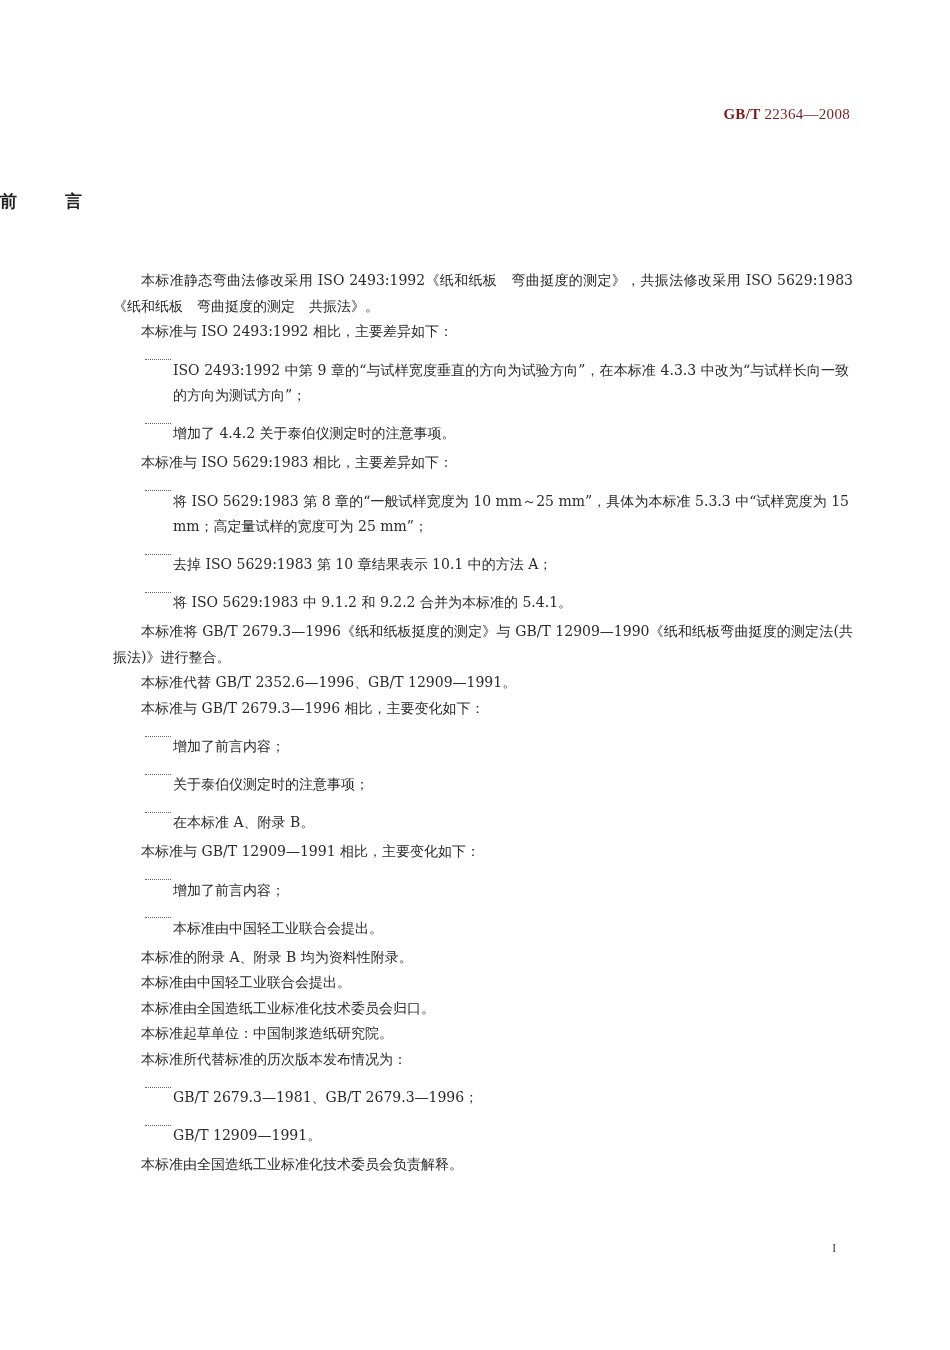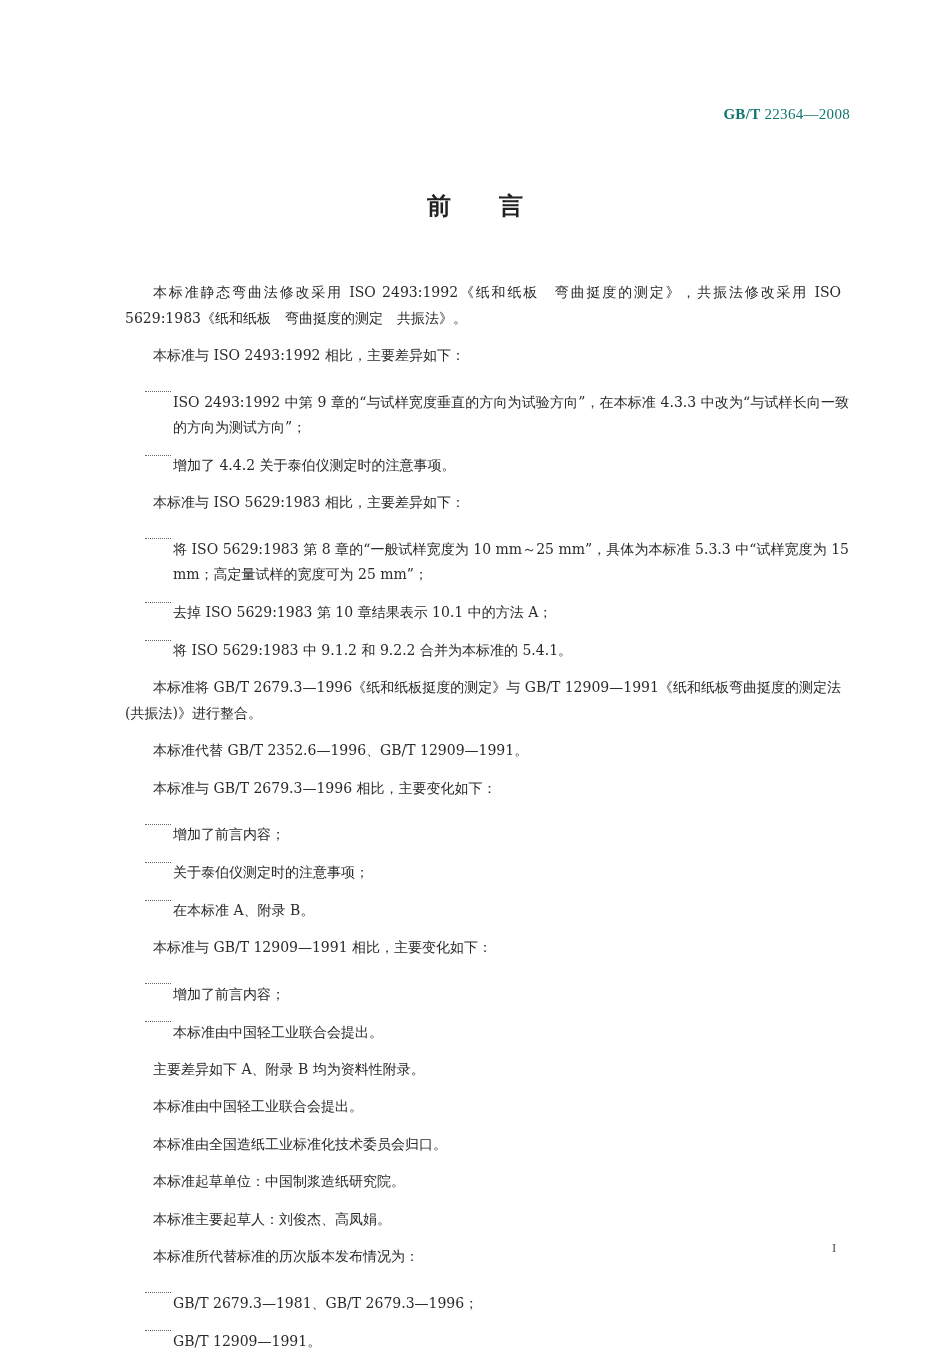--- a/index.html
+++ b/index.html
@@ -14,49 +14,47 @@
       overflow: hidden;
       font-family: "DejaVu Serif", "Liberation Serif", serif;
       color: #2a2a2a;
     }
     .header-code {
       position: absolute;
       top: 106px;
       right: 100px;
       font-family: "Liberation Serif", "DejaVu Serif", serif;
       font-size: 15px;
-      color: #0f766e;
+      color: #7f1d1d;
       letter-spacing: 0.3px;
       text-align: right;
     }
     .header-code .gb { font-weight: bold; }
     .title {
       position: absolute;
       top: 190px;
       left: 0;
       width: 950px;
-      text-align: center;
-      font-size: 24px;
+      font-size: 17px;
       font-weight: bold;
       letter-spacing: 48px;
-      padding-left: 48px;
       box-sizing: border-box;
       color: #222;
     }
     .content {
       position: absolute;
       top: 268px;
       left: 113px;
       width: 740px;
       font-size: 14px;
       line-height: 25.5px;
       color: #2a2a2a;
     }
     .para {
-      margin: 12px;
+      margin: 0;
       text-indent: 28px;
       text-align: justify;
     }
     .item {
       margin: 4px;
       padding-left: 56px;
       text-indent: -28px;
       text-align: justify;
       position: relative;
     }
@@ -99,33 +97,32 @@
 
 <div class="content">
   <p class="para">本标准静态弯曲法修改采用 ISO 2493:1992《纸和纸板　弯曲挺度的测定》，共振法修改采用 ISO 5629:1983《纸和纸板　弯曲挺度的测定　共振法》。</p>
   <p class="para">本标准与 ISO 2493:1992 相比，主要差异如下：</p>
   <p class="item"><span class="dash"></span><span>ISO 2493:1992 中第 9 章的“与试样宽度垂直的方向为试验方向”，在本标准 4.3.3 中改为“与试样长向一致的方向为测试方向”；</span></p>
   <p class="item"><span class="dash"></span><span>增加了 4.4.2 关于泰伯仪测定时的注意事项。</span></p>
   <p class="para">本标准与 ISO 5629:1983 相比，主要差异如下：</p>
   <p class="item"><span class="dash"></span><span>将 ISO 5629:1983 第 8 章的“一般试样宽度为 10 mm～25 mm”，具体为本标准 5.3.3 中“试样宽度为 15 mm；高定量试样的宽度可为 25 mm”；</span></p>
   <p class="item"><span class="dash"></span><span>去掉 ISO 5629:1983 第 10 章结果表示 10.1 中的方法 A；</span></p>
   <p class="item"><span class="dash"></span><span>将 ISO 5629:1983 中 9.1.2 和 9.2.2 合并为本标准的 5.4.1。</span></p>
-  <p class="para">本标准将 GB/T 2679.3—1996《纸和纸板挺度的测定》与 GB/T 12909—1991《纸和纸板弯曲挺度的测定法(共振法)》进行整合。</p>
+  <p class="para">本标准将 GB/T 2679.3—1996《纸和纸板挺度的测定》与 GB/T 12909—1990《纸和纸板弯曲挺度的测定法(共振法)》进行整合。</p>
   <p class="para">本标准代替 GB/T 2352.6—1996、GB/T 12909—1991。</p>
   <p class="para">本标准与 GB/T 2679.3—1996 相比，主要变化如下：</p>
   <p class="item"><span class="dash"></span><span>增加了前言内容；</span></p>
   <p class="item"><span class="dash"></span><span>关于泰伯仪测定时的注意事项；</span></p>
   <p class="item"><span class="dash"></span><span>在本标准 A、附录 B。</span></p>
   <p class="para">本标准与 GB/T 12909—1991 相比，主要变化如下：</p>
   <p class="item"><span class="dash"></span><span>增加了前言内容；</span></p>
   <p class="item"><span class="dash"></span><span>本标准由中国轻工业联合会提出。</span></p>
-  <p class="para">主要差异如下 A、附录 B 均为资料性附录。</p>
+  <p class="para">本标准的附录 A、附录 B 均为资料性附录。</p>
   <p class="para">本标准由中国轻工业联合会提出。</p>
   <p class="para">本标准由全国造纸工业标准化技术委员会归口。</p>
   <p class="para">本标准起草单位：中国制浆造纸研究院。</p>
-  <p class="para">本标准主要起草人：刘俊杰、高凤娟。</p>
   <p class="para">本标准所代替标准的历次版本发布情况为：</p>
   <p class="item"><span class="dash"></span><span>GB/T 2679.3—1981、GB/T 2679.3—1996；</span></p>
   <p class="item"><span class="dash"></span><span>GB/T 12909—1991。</span></p>
   <p class="para">本标准由全国造纸工业标准化技术委员会负责解释。</p>
 </div>
 
 <div class="page-number">I</div>
 
 </body></html>

